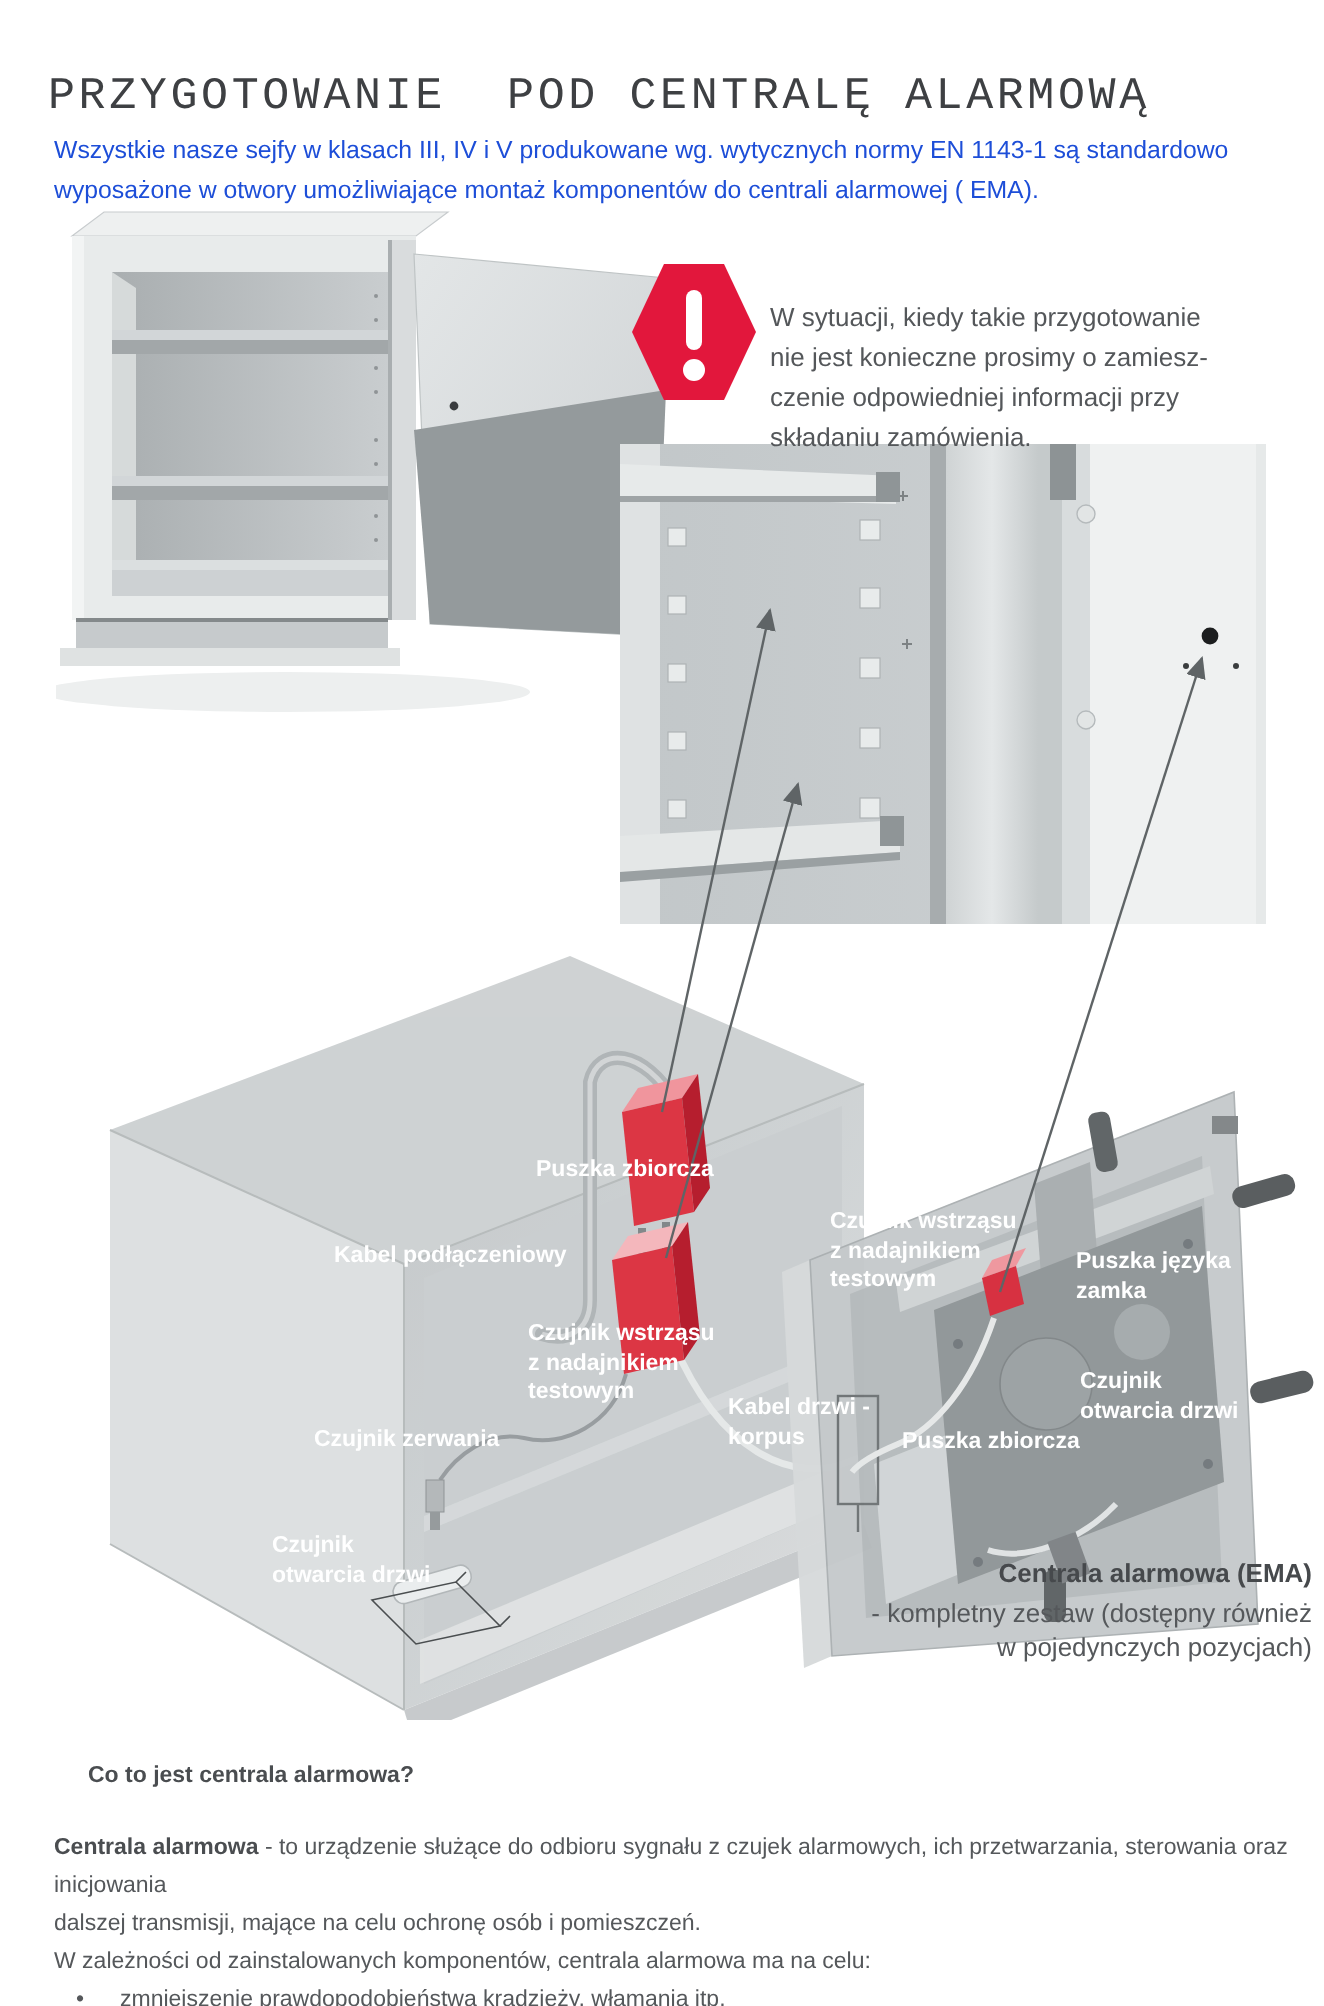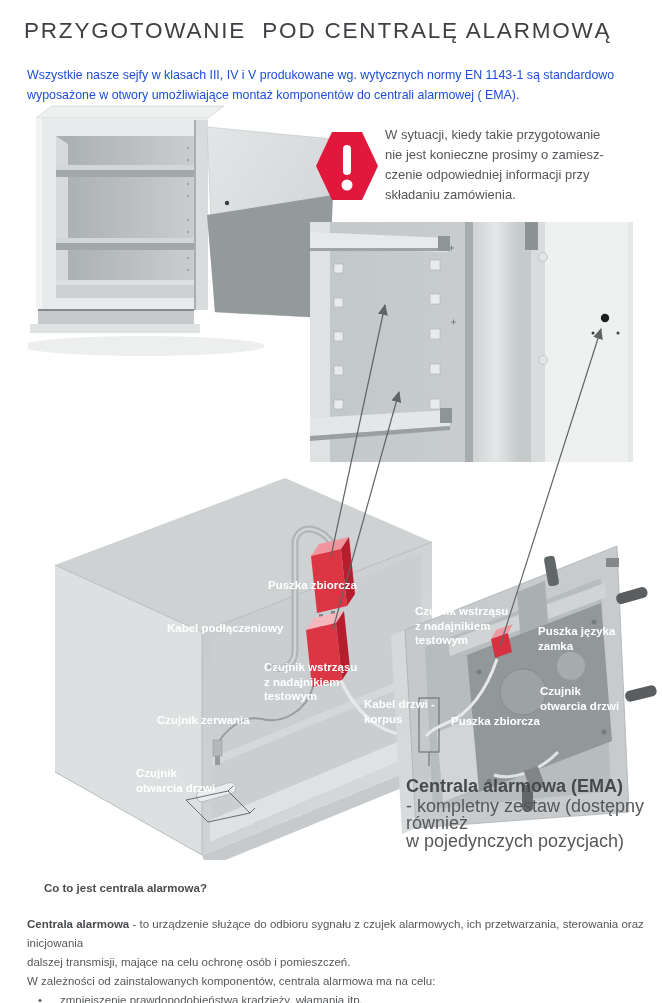--- a/index.html
+++ b/index.html
@@ -1,38 +1,38 @@
 <!DOCTYPE html>
 <html><head>
 <meta charset="utf-8">
 <style>
   html,body{margin:0;padding:0;background:#fff;}
   .page{position:relative;width:662px;height:1003px;background:#fff;overflow:hidden;
         font-family:"Liberation Sans",sans-serif;color:#55585b;}
   .abs{position:absolute;}
   
-  .title{left:24px;top:3px;font-size:22.5px;letter-spacing:1.8px;color:#3e4043;
-         white-space:pre;font-weight:400;}
+  .title{left:24px;top:20px;font-size:22.5px;letter-spacing:1.8px;color:#3e4043;
+         white-space:pre;font-weight:400;font-family:Liberation Mono, monospace;}
   
   .intro{left:27px;top:53px;width:632px;font-size:12.4px;line-height:20px;
          white-space:pre-line;color:#1d4ed8;}
   
   .warn-icon{left:316px;top:132px;width:62px;height:68px;z-index:6;}
-  .warn-text{left:385px;top:112px;width:268px;font-size:13px;line-height:20px;
+  .warn-text{left:385px;top:136px;width:268px;font-size:13px;line-height:20px;
              white-space:pre-line;color:#54575a;z-index:6;}
   
   .safe-photo{left:28px;top:100px;z-index:1;}
   .closeup-photo{left:310px;top:222px;z-index:2;}
   .diagram{left:0;top:440px;z-index:2;}
   .overlay{left:0;top:0;z-index:4;pointer-events:none;}
   
   .dlabel{position:absolute;z-index:5;color:#fff;font-weight:bold;font-size:11.5px;
           line-height:14.5px;white-space:pre-line;}
   
-  .caption{left:406px;top:778px;width:250px;z-index:5;font-size:18px;line-height:17.5px;}
+  .caption{left:406px;top:778px;width:250px;z-index:5;font-size:13px;line-height:17.5px;text-align:right;}
   .caption .cap-title{font-weight:bold;color:#46494c;margin:0 0 2px 0;}
   .caption .cap-rest{white-space:pre-line;color:#55585b;}
   
   .bottom{left:27px;top:862px;width:622px;z-index:5;font-size:11.5px;line-height:19px;color:#55585b;}
   .bottom h3{margin:17px;font-size:11.5px;color:#4a4d50;}
   .bottom p{margin:0;white-space:pre-line;}
   .bottom .lead{font-weight:bold;color:#4a4d50;}
   .bottom ul{margin:0;padding:0;list-style:none;}
   .bottom li{padding-left:33px;position:relative;}
   .bottom li::before{content:"•";position:absolute;left:11px;top:0;color:#55585b;}

